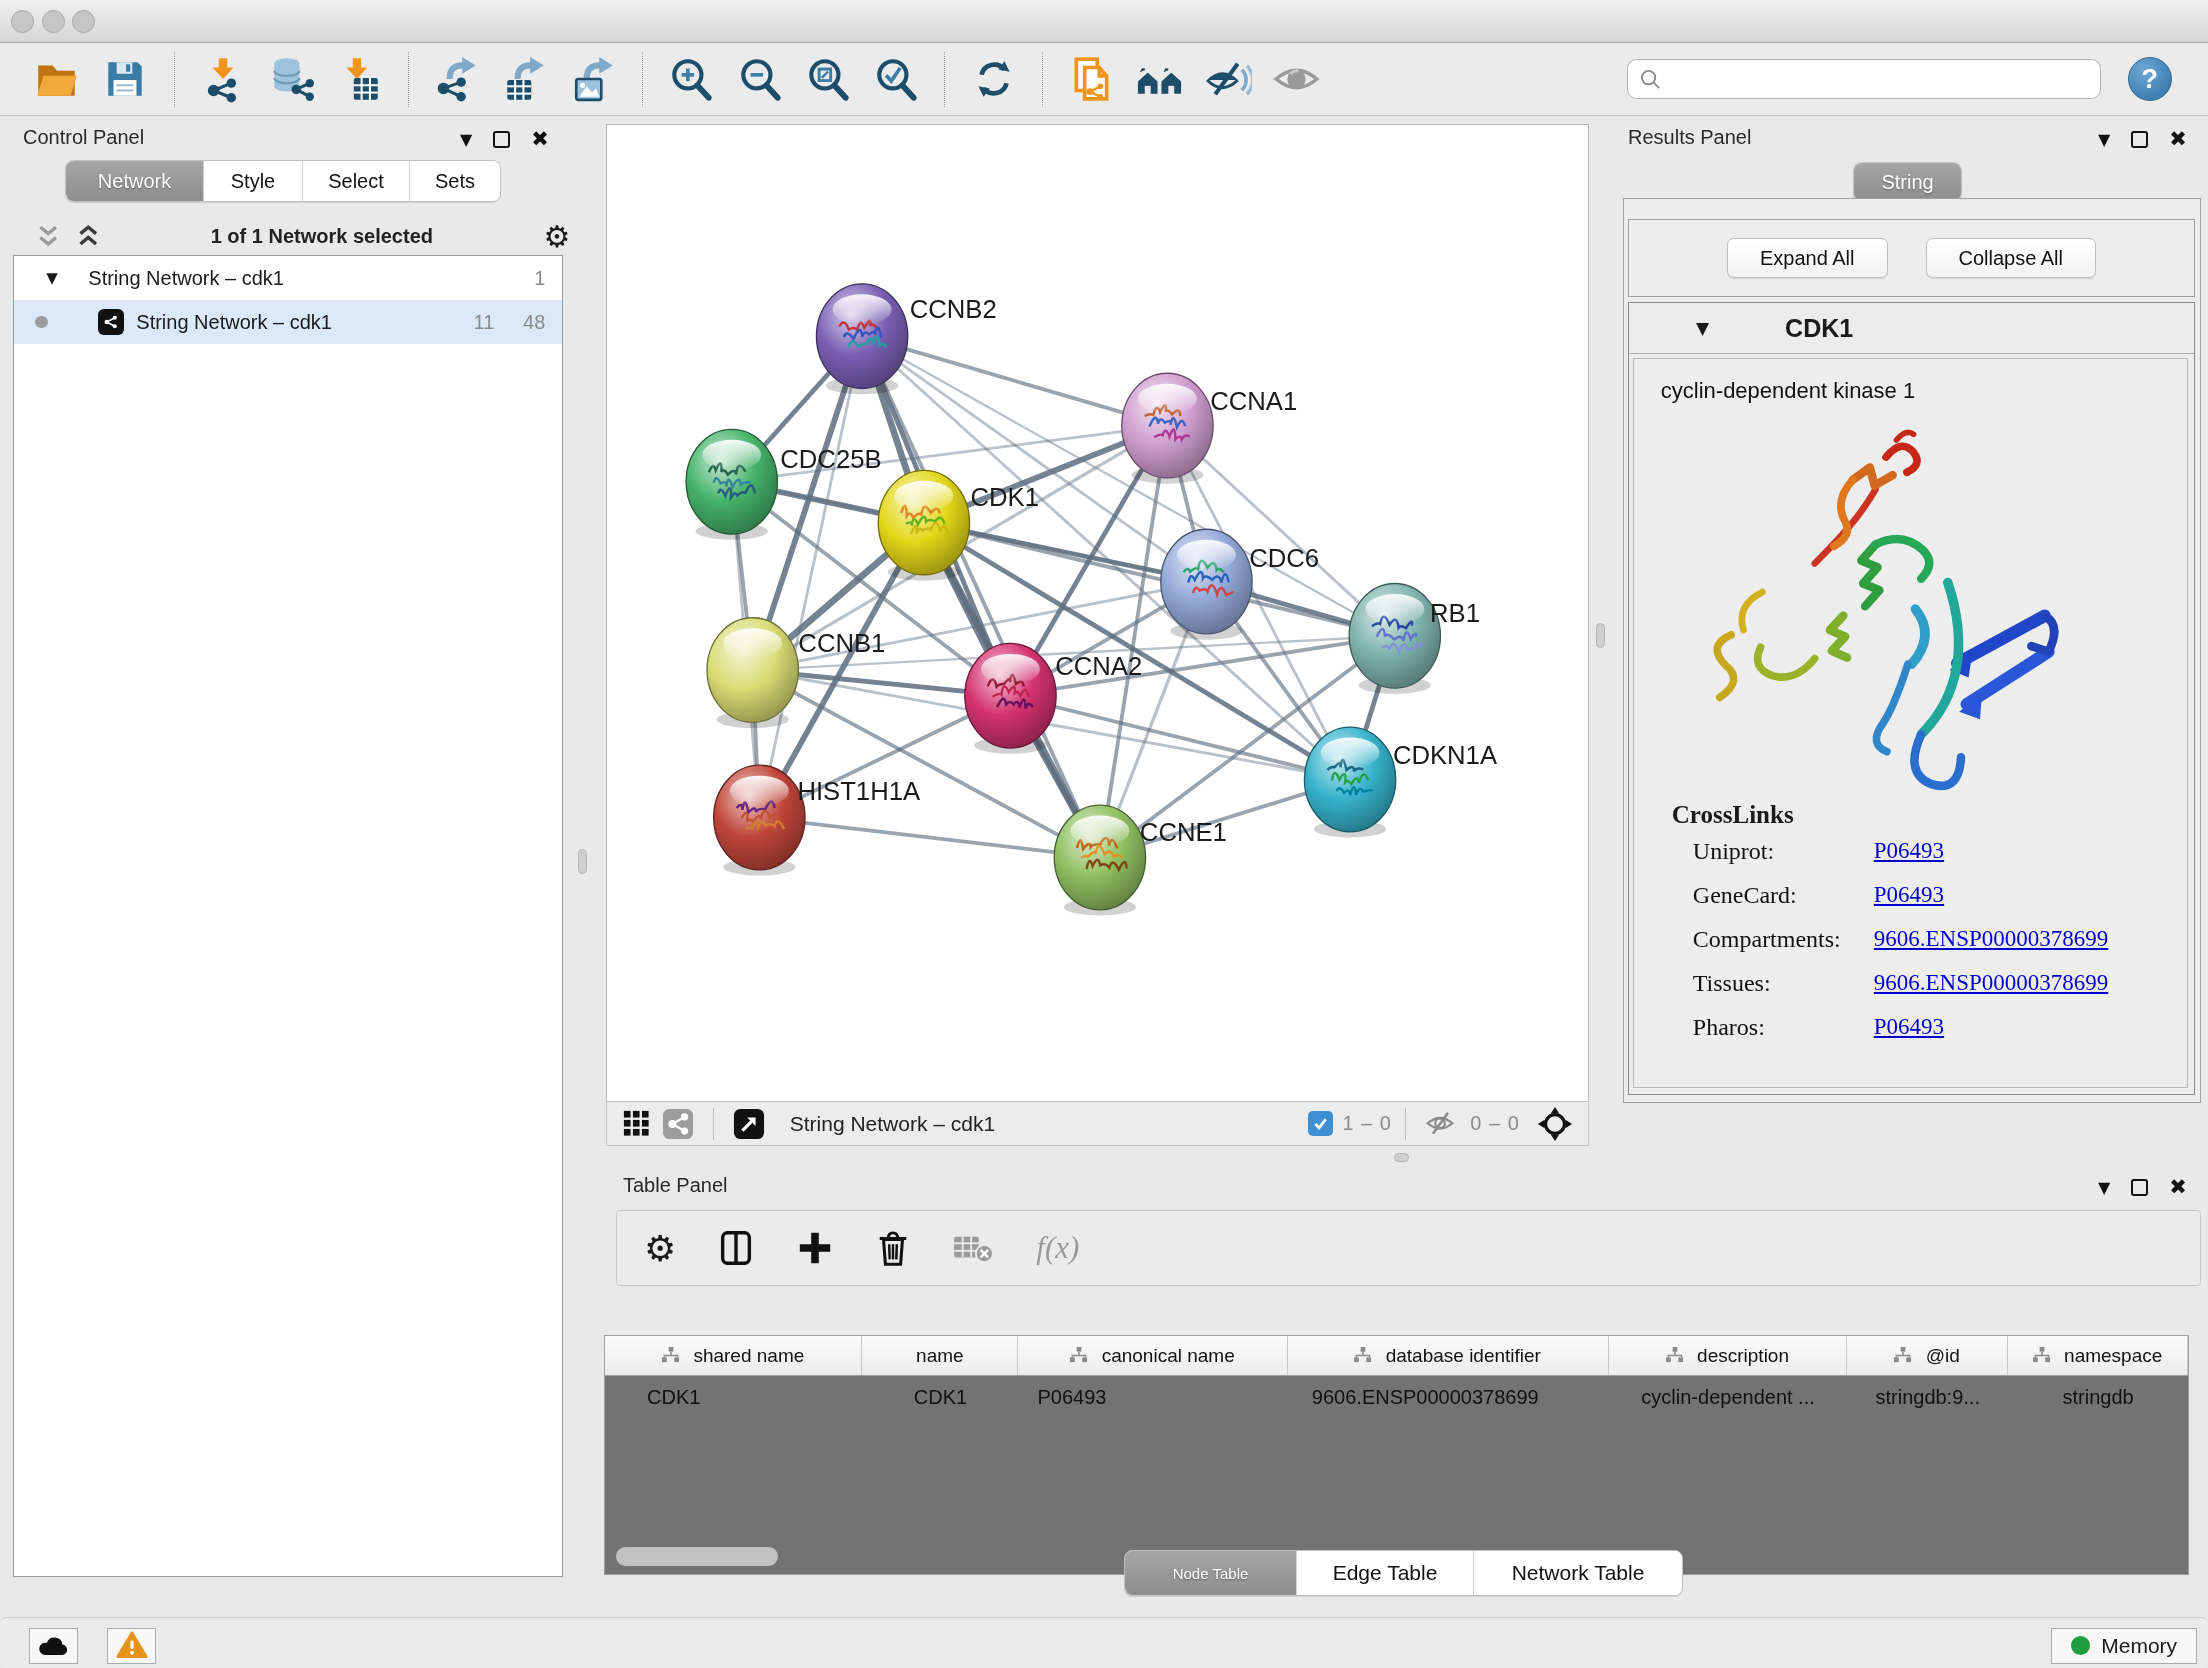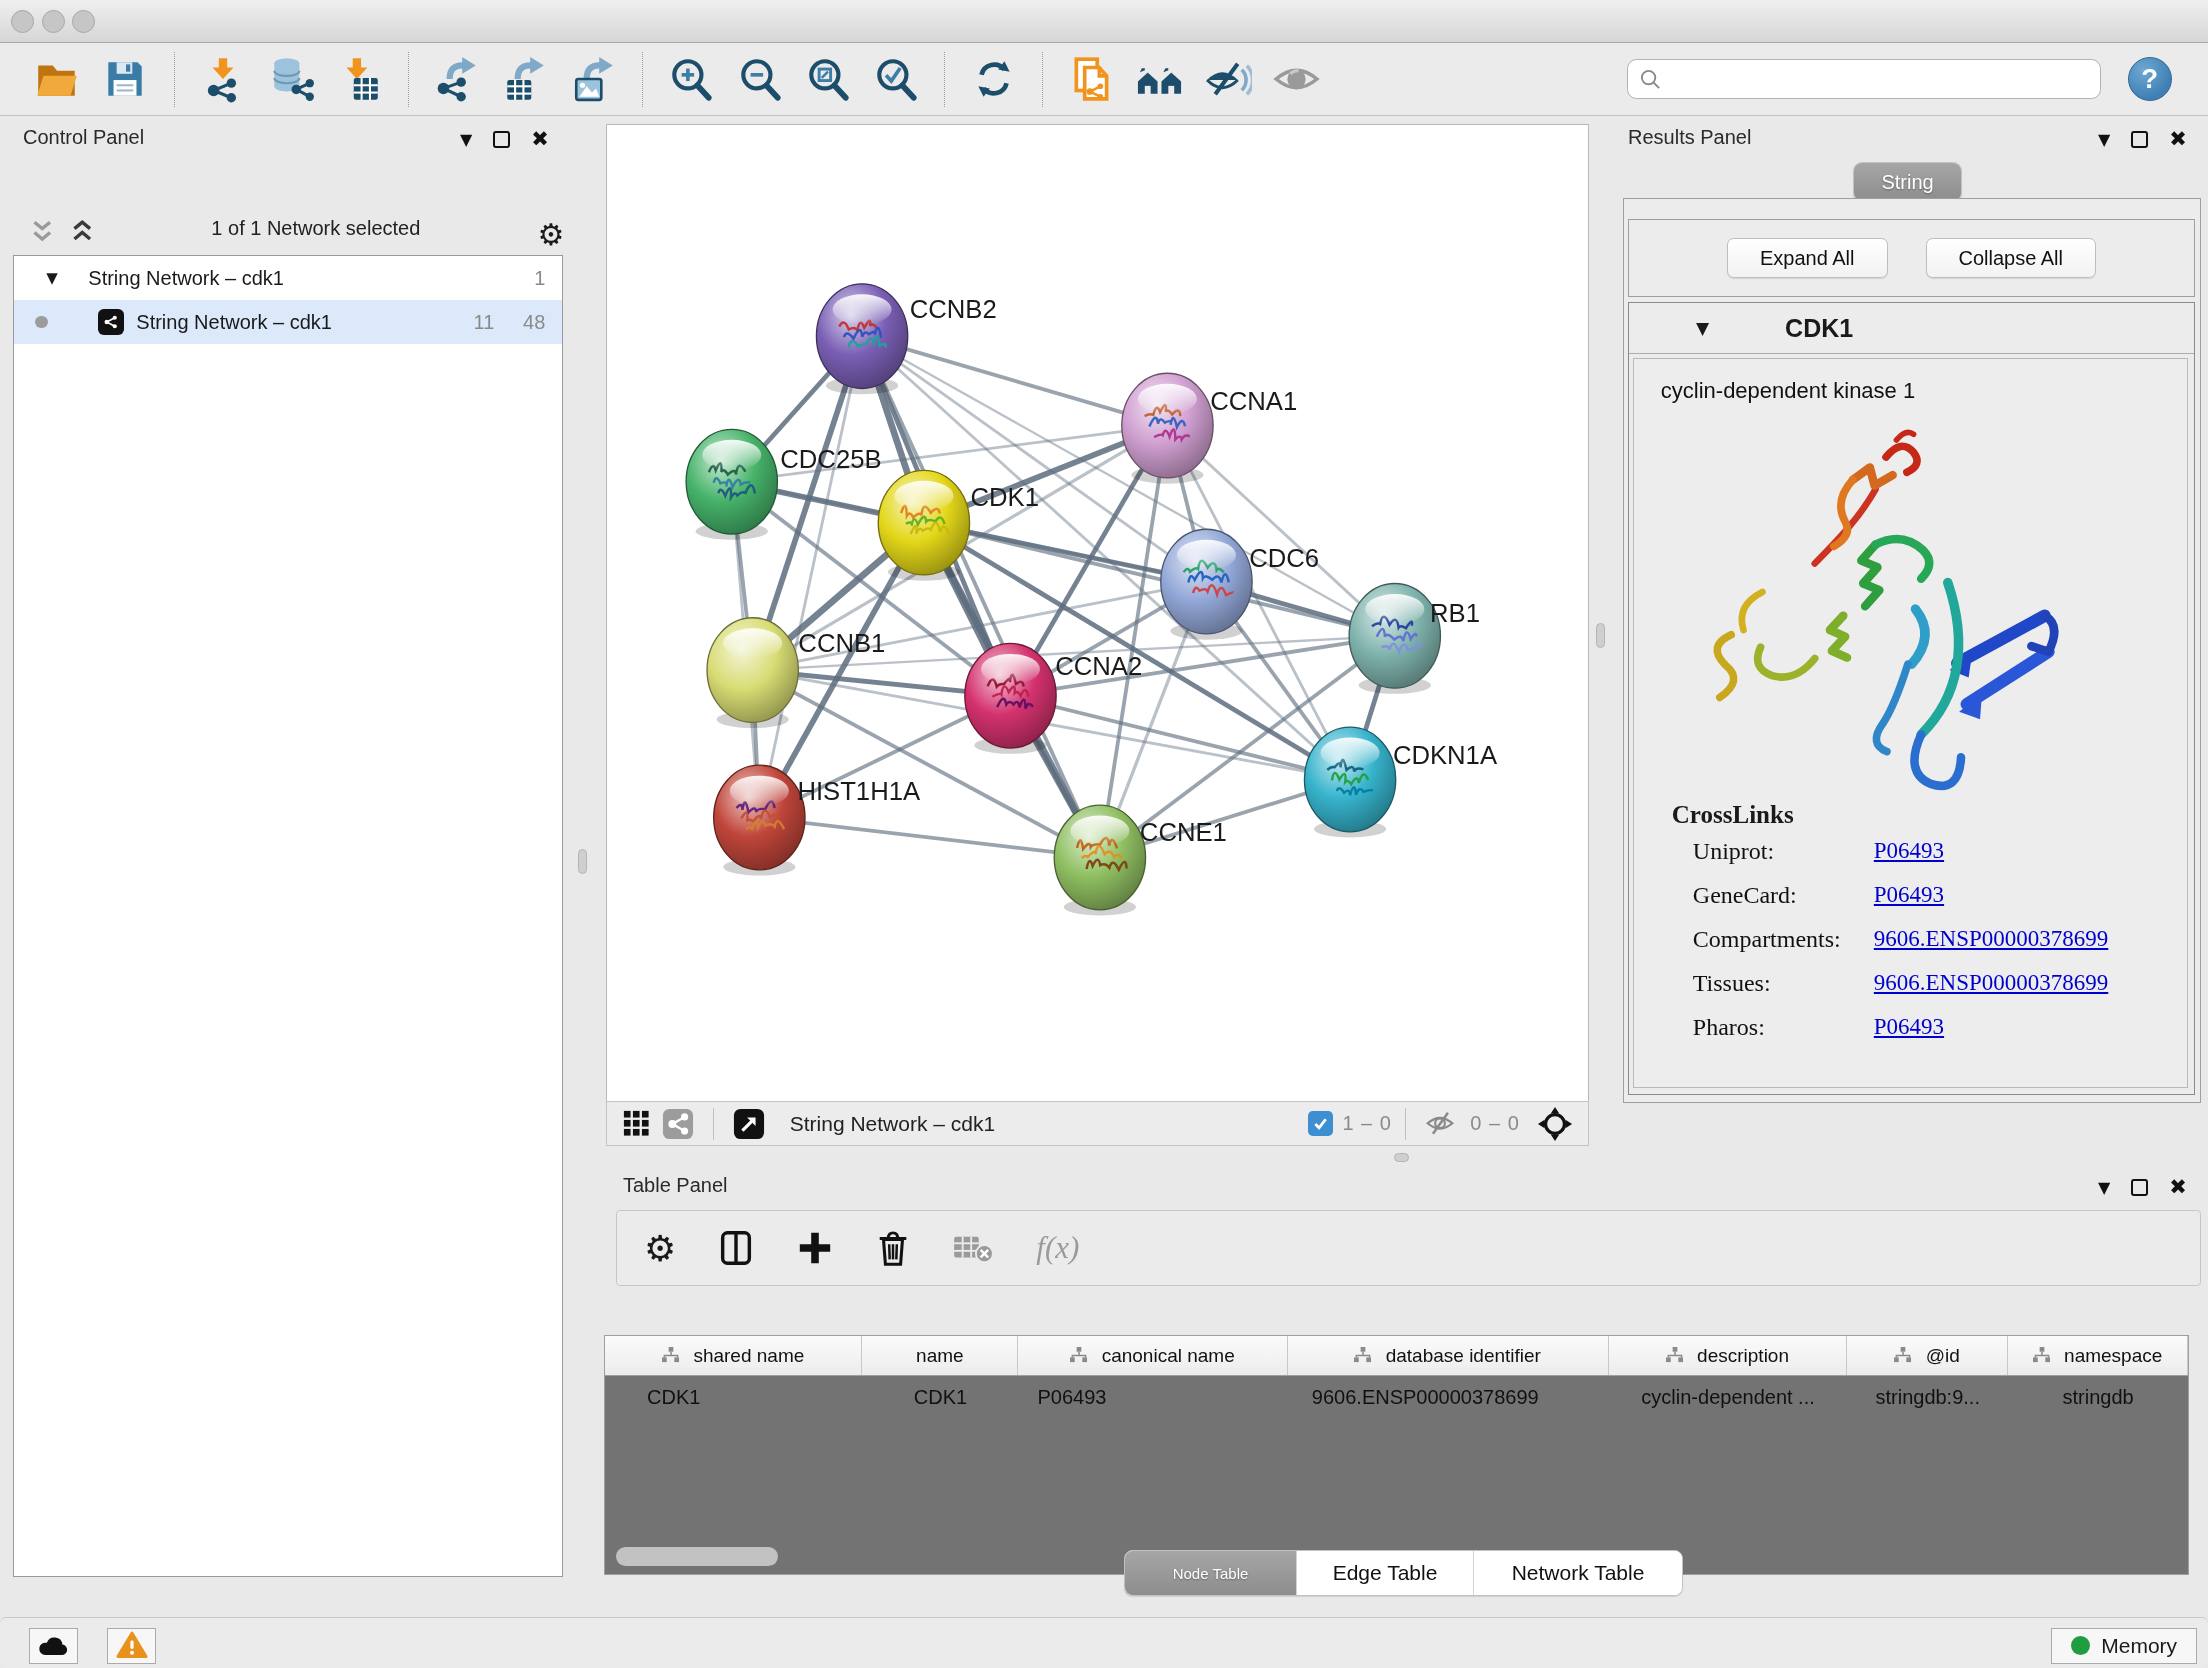--- a/index.html
+++ b/index.html
@@ -54,22 +54,22 @@
   
   .seg { position:absolute; display:flex; border:1px solid #c2c2c2; border-radius:8.6px;
     overflow:hidden; background:#fff; box-shadow:0 1px 1px rgba(0,0,0,.12); }
   .seg .tab { height:40px; display:flex; align-items:center; justify-content:center;
     font-size:20px; color:#111; background:#fff; border-left:1px solid #d2d2d2; }
   .seg .tab:first-child { border-left:none; }
   .seg .tab.active { background:linear-gradient(#a6a6a6,#8d8d8d); color:#fff;
     text-shadow:0 1px 1.9px rgba(0,0,0,.35); }
 
   
-  #cp-subbar { position:absolute; left:22px; top:217px; width:550px; height:38px;
-    display:flex; align-items:flex-start; }
+  #cp-subbar { position:absolute; left:28px; top:217px; width:550px; height:38px;
+    display:flex; align-items:center;font-weight:bold; }
   #cp-status { flex:1; text-align:center; font-size:20px; color:#222; }
   #cp-tree { position:absolute; left:13.3px; top:255px; width:550px; height:1322px;
     background:#fff; border:1.9px solid #9a9a9a; }
   .tree-row { position:relative; height:44px; display:flex; align-items:center; font-size:20px; }
   .tree-row.selected { background:#dbe9fb; }
   .tree-count { position:absolute; color:#8a8a8a; }
   .share-sq { width:26px; height:26px; border-radius:5.7px; background:#111;
     display:flex; align-items:center; justify-content:center; }
   .gray-dot { width:12.4px; height:12.4px; border-radius:50%; background:#9c9c9c; }
 
@@ -333,20 +333,26 @@
     <div id="help-btn">?</div>
   </div>
 
   <div class="panel-title" style="left:23px; top:126px;">Control Panel</div>
   <div class="panel-ctrl" style="left:460px; top:127px;">
     <span class="pc-tri uni">▼</span>
     <span class="pc-box"></span>
     <span class="pc-x uni">✖</span>
   </div>
 
+  <div class="seg" style="left:65px; top:160px;">
+    <div class="tab active" style="width:137px">Network</div>
+    <div class="tab" style="width:99px">Style</div>
+    <div class="tab" style="width:107px">Select</div>
+    <div class="tab" style="width:91px">Sets</div>
+  </div>
 
   <div id="cp-subbar">
     <svg width="28.5" height="28.5" viewBox="0 0 22 22" style="margin:0 5.7px">
       <polyline points="5,4 11,9 17,4" fill="none" stroke="#9a9a9a" stroke-width="2.6"></polyline>
       <polyline points="5,12 11,17 17,12" fill="none" stroke="#9a9a9a" stroke-width="2.6"></polyline>
     </svg>
     <svg width="28.5" height="28.5" viewBox="0 0 22 22" style="margin:0 5.7px">
       <polyline points="5,9 11,4 17,9" fill="none" stroke="#3a3a3a" stroke-width="2.6"></polyline>
       <polyline points="5,17 11,12 17,17" fill="none" stroke="#3a3a3a" stroke-width="2.6"></polyline>
     </svg>

